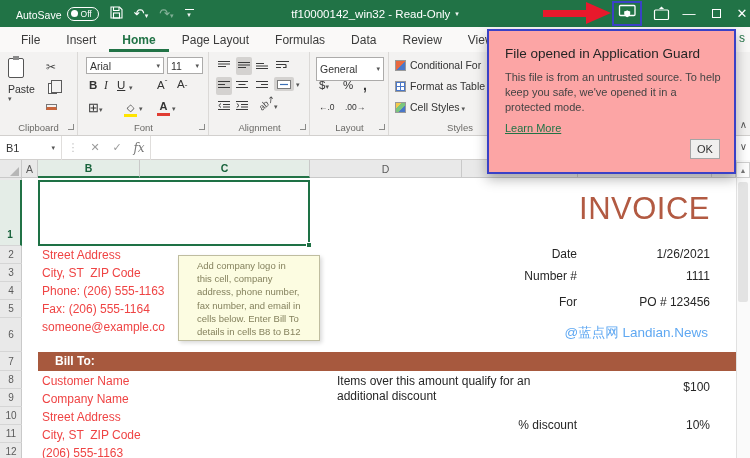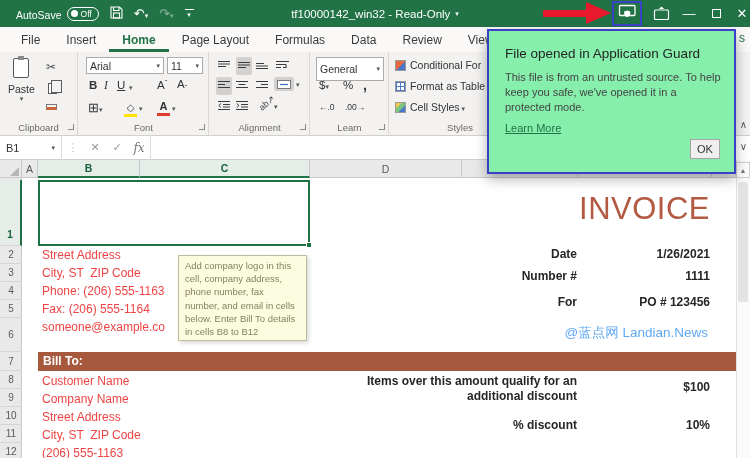--- a/index.html
+++ b/index.html
@@ -53,32 +53,32 @@
 
 #hdr-row{position:absolute;left:0;top:160px;width:750px;height:18px;background:#E9E9E9;border-bottom:1px solid #C9C9C9}
 .chd{position:absolute;top:0;height:18px;border-right:1px solid #C9C9C9;font-size:10.5px;color:#5a5a5a;display:flex;align-items:center;justify-content:center}
 .chd.sel{color:#17623B;font-weight:bold;border-bottom:2px solid #217346;background:#E4EDE7}
 #corner{position:absolute;left:0;top:0;width:22px;height:18px;border-right:1px solid #C9C9C9}
 #corner::after{content:"";position:absolute;right:2px;bottom:2px;border-left:9px solid transparent;border-bottom:9px solid #B6B6B6}
 #rownums{position:absolute;left:0;top:178px;width:22px;height:280px;background:#E9E9E9;border-right:1px solid #C9C9C9}
 .rn{position:absolute;left:0;width:22px;text-align:center;font-size:10px;color:#5a5a5a;border-bottom:1px solid #D5D5D5;display:flex;align-items:center;justify-content:center}
 .rn.sel{color:#17623B;font-weight:bold;border-right:2px solid #217346;background:#E4EDE7;align-items:flex-end;padding-bottom:5px}
 .ct{position:absolute;font-size:12px;color:#ef4444;white-space:pre}
-.rlab{position:absolute;font-size:12px;font-weight:bold;color:#262626;text-align:right;white-space:pre}
+.rlab{position:absolute;font-size:12px;font-weight:normal;color:#262626;white-space:pre}
 #selbox{position:absolute;left:38px;top:180px;width:272px;height:66px;border:2px solid #1E7145;background:transparent}
 #fillhandle{position:absolute;left:306px;top:242px;width:6px;height:6px;background:#1E7145;border:1px solid #fff}
-#tooltip{position:absolute;left:178px;top:255px;width:129px;height:86px;background:#FCFCE1;border:1px solid #BFBDA0;box-shadow:2px 2px 4px rgba(0,0,0,.15);padding:3px 6px;font-size:9.5px;line-height:13.2px;color:#85825E;z-index:5}
-#banner{position:absolute;left:38px;top:352px;width:698px;height:19px;background:#A7593E;color:#fff;font-weight:bold;font-size:12px;line-height:19px;padding-left:5px}
+#tooltip{position:absolute;left:178px;top:255px;width:142px;height:86px;background:#FCFCE1;border:1px solid #BFBDA0;box-shadow:2px 2px 4px rgba(0,0,0,.15);padding:3px 18px;font-size:9.5px;line-height:13.2px;color:#85825E;z-index:5}
+#banner{position:absolute;left:38px;top:352px;width:698px;height:19px;background:#A7593E;color:#fff;font-weight:bold;font-size:12px;line-height:19px;padding-left:17px}
 #invoice-title{position:absolute;right:40px;top:191px;font-size:31px;color:#B25A42;letter-spacing:.5px}
 #watermark{position:absolute;right:42px;top:324px;font-size:13.5px;color:#5FA8F2}
 #vscroll{position:absolute;left:736px;top:160px;width:14px;height:298px;background:#FAFAFA;border-left:1px solid #E1E1E1}
 #vscroll-up{position:absolute;left:736px;top:162px;width:14px;height:16px;background:#FDFDFD;border:1px solid #CFCFCF;display:flex;align-items:center;justify-content:center;font-size:7px;color:#777}
 #vthumb{position:absolute;left:738px;top:182px;width:10px;height:120px;background:#E3E3E3;border-radius:2px}
 
-#popup{position:absolute;left:487px;top:29px;width:249px;height:145px;background:#86efac;border:2px solid #3A41C6;box-shadow:0 5px 12px rgba(0,0,0,.3);z-index:40;padding:15px 8px 0 16px}
+#popup{position:absolute;left:487px;top:29px;width:249px;height:145px;background:#fca5a5;border:2px solid #3A41C6;box-shadow:0 5px 12px rgba(0,0,0,.3);z-index:40;padding:15px 8px 0 16px}
 #popup-title{font-size:13.5px;color:#252525;margin-bottom:9px}
 #popup-body{font-size:11px;line-height:15px;color:#444;width:218px}
 #popup-link{display:inline-block;margin-top:7px;font-size:11px;color:#217346;text-decoration:underline}
 #popup-ok{position:absolute;right:14px;bottom:13px;width:30px;height:20px;background:#F0EFEE;border:1px solid #A5A5A5;font-size:11px;color:#333;text-align:center;line-height:18px}
 </style>
 </head>
 <body>
 
 <div id="titlebar">
   <div class="qat">
@@ -139,21 +139,21 @@
   <span class="tab">Data</span>
   <span class="tab">Review</span>
   <span class="tab">View</span>
   <span class="tab">Help</span>
 </div>
 <span id="ribbon-frag">s</span>
 
 <div id="ribbon">
 
   <div class="grp" style="left:0;width:78px">
-    <div class="abs" style="left:8px;top:6px;text-align:center">
+    <div class="abs" style="left:8px;top:6px;">
       <span class="clipic" style="display:inline-block"></span>
       <div class="rbt" style="font-size:10.5px;margin-top:3px">Paste</div>
       <div class="mini">▾</div>
     </div>
     <span class="abs" style="left:46px;top:8px;font-size:12px;color:#444">✂</span>
     <span class="abs copyic" style="left:48px;top:31px"></span>
     <span class="abs paint" style="left:46px;top:52px"></span>
     <div class="glabel">Clipboard</div>
     <span class="launch"></span>
   </div>
@@ -226,21 +226,21 @@
   <div class="grp" style="left:311px;width:78px">
     <div class="abs inbox" style="left:5px;top:5px;width:68px;height:24px">
         <span>General</span>
         <span class="mini">▾</span>
       </div>
     <span class="abs rbt" style="left:8px;top:28px"><span>$</span><span class="mini">▾</span></span>
     <span class="abs rbt" style="left:32px;top:28px">%</span>
     <span class="abs rbt" style="left:52px;top:26px;font-weight:bold;font-size:14px">,</span>
     <span class="abs" style="left:8px;top:50px;font-size:8.5px;color:#333">←.0</span>
     <span class="abs" style="left:34px;top:50px;font-size:8.5px;color:#333">.00→</span>
-    <div class="glabel">Learn</div>
+    <div class="glabel">Layout</div>
     <span class="launch"></span>
   </div>
 
   <div class="grp" style="left:390px;width:360px;border-right:none">
     <div class="abs" style="left:5px;top:6px"><span class="sic" style="background:linear-gradient(135deg,#E8683F 0 50%,#4A77C9 50% 100%)"></span><span class="stxt">Conditional For</span></div>
     <div class="abs" style="left:5px;top:27px"><span class="sic" style="background:#fff;background-image:linear-gradient(#4A77C9 1px,transparent 1px),linear-gradient(90deg,#4A77C9 1px,transparent 1px);background-size:4px 4px"></span><span class="stxt">Format as Table</span></div>
     <div class="abs" style="left:5px;top:48px"><span class="sic" style="background:linear-gradient(135deg,#F2C94C 0 33%,#7BC67E 33% 66%,#4A77C9 66%)"></span><span class="stxt">Cell Styles</span><span class="mini"> ▾</span></div>
     <div class="glabel" style="width:140px">Styles</div>
   </div>
 </div>

